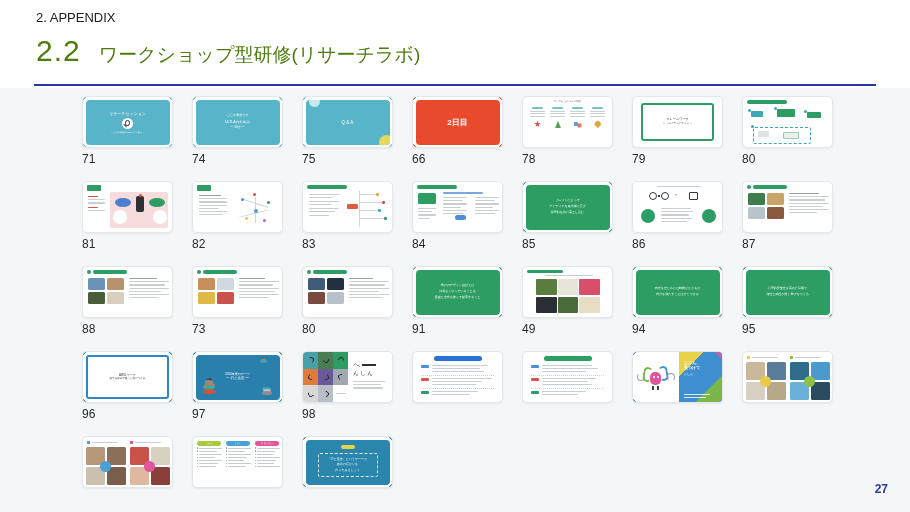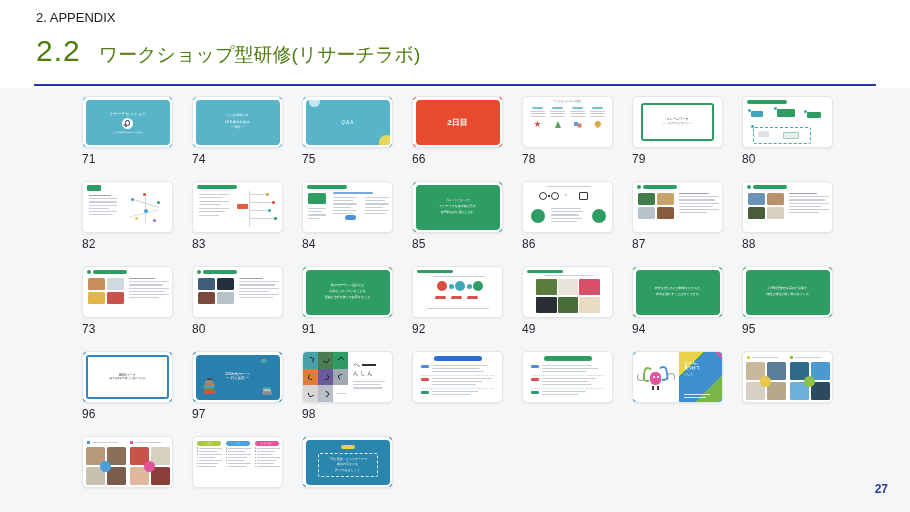--- a/index.html
+++ b/index.html
@@ -232,20 +232,41 @@
         <i class="abs" style="left:15px;top:34px;width:11px;height:6px;background:#dfe3e8;border-radius:1px;"></i>
         <i class="abs" style="left:40px;top:35px;width:14px;height:5px;background:#e8f0ec;border:0.7px solid #9ec9b4;border-radius:1px;"></i>
         <i class="abs" style="left:5px;top:12px;width:3px;height:3px;background:#3fa7b8;border-radius:50%;"></i>
         <i class="abs" style="left:31px;top:10px;width:3px;height:3px;background:#3fa7b8;border-radius:50%;"></i>
         <i class="abs" style="left:61px;top:13px;width:3px;height:3px;background:#3fa7b8;border-radius:50%;"></i>
         <i class="abs" style="left:8px;top:28px;width:3px;height:3px;background:#3fa7b8;border-radius:50%;"></i>
       </div>
       <div class="num">80</div>
     </div>
 
+    <div class="cell">
+      <div class="c">
+        <i class="abs" style="left:4px;top:3px;width:14px;height:6px;background:#2e9d64;border-radius:1px;"></i>
+        <div class="tcol" style="left:5px;top:14px;width:17px;">
+          <i class="ln" style="background:#d9534a;width:10px;"></i>
+            <i class="ln"></i>
+            <i class="ln"></i>
+          <i class="ln" style="background:#d9534a;width:10px;margin-top:3px;"></i>
+            <i class="ln"></i>
+        </div>
+        <div class="abs" style="left:27px;top:10px;right:4px;bottom:4px;background:#f6dcdc;border-radius:2px;">
+          <i class="abs" style="left:26px;top:4px;width:8px;height:16px;background:#2f3035;border-radius:2px;"></i>
+          <i class="abs" style="left:28.5px;top:2px;width:3px;height:3px;background:#d94f3f;border-radius:50%;"></i>
+          <i class="abs" style="left:5px;top:6px;width:16px;height:9px;background:#4a7fd0;border-radius:50%;"></i>
+          <i class="abs" style="left:39px;top:6px;width:16px;height:9px;background:#2e9d64;border-radius:50%;"></i>
+          <i class="abs" style="left:3px;top:18px;width:14px;height:14px;background:#fff;border-radius:50%;"></i>
+          <i class="abs" style="left:43px;top:18px;width:14px;height:14px;background:#fff;border-radius:50%;"></i>
+        </div>
+      </div>
+      <div class="num">81</div>
+    </div>
 
     <div class="cell">
       <div class="c">
         <i class="abs" style="left:4px;top:3px;width:14px;height:6px;background:#2e9d64;border-radius:1px;"></i>
         <div class="tcol" style="left:6px;top:13px;width:28px;">
           <i class="ln lnd" style="width:22px;"></i>
             <i class="ln"></i>
             <i class="ln"></i>
             <i class="ln"></i>
             <i class="ln" style="width:20px;"></i>
@@ -463,40 +484,20 @@
           <span class="t3">学びのデザイン設計とは</span>
           <span class="t3">何気なくやっていることを</span>
           <span class="t3">意図と信念を持って配置すること</span>
         </div>
           </div>
           <div class="tk" style="--tc:#2e9d64"></div>
       </div>
       <div class="num">91</div>
     </div>
 
-    <div class="cell">
-      <div class="c">
-        <div class="gbar" style="left:4px;width:36px;height:3px;"></div>
-        <i class="abs ln" style="left:20px;top:9px;width:52px;"></i>
-        <div class="abs" style="left:24px;top:14px;display:flex;align-items:center;gap:1.5px;">
-          <i style="width:10px;height:10px;background:#d94f3f;border-radius:50%;"></i>
-          <i style="width:5px;height:5px;background:#3fa7b8;border-radius:50%;"></i>
-          <i style="width:10px;height:10px;background:#3fa7b8;border-radius:50%;"></i>
-          <i style="width:5px;height:5px;background:#3fa7b8;border-radius:50%;"></i>
-          <i style="width:10px;height:10px;background:#2e9d64;border-radius:50%;"></i>
-        </div>
-        <div class="abs" style="left:22px;top:29px;display:flex;gap:5px;">
-          <i style="width:11px;height:3.2px;background:#d9534a;border-radius:2px;"></i>
-          <i style="width:11px;height:3.2px;background:#d9534a;border-radius:2px;"></i>
-          <i style="width:11px;height:3.2px;background:#d9534a;border-radius:2px;"></i>
-        </div>
-        <i class="abs ln" style="left:14px;top:41px;width:62px;"></i>
-      </div>
-      <div class="num">92</div>
-    </div>
 
     <div class="cell">
       <div class="c">
         <div class="gbar" style="left:4px;width:36px;height:3px;"></div>
         <i class="abs ln" style="left:22px;top:8px;width:48px;"></i>
         <div class="abs" style="left:13px;top:12px;width:64px;height:34px;display:grid;grid-template-columns:1fr 1fr 1fr;gap:1.2px;">
           <i style="background:#5a7d3f;border-radius:1px;"></i>
             <i style="background:#e8e4da;border-radius:1px;"></i>
             <i style="background:#d94f6a;border-radius:1px;"></i>
           <i style="background:#2a2f35;border-radius:1px;"></i>

